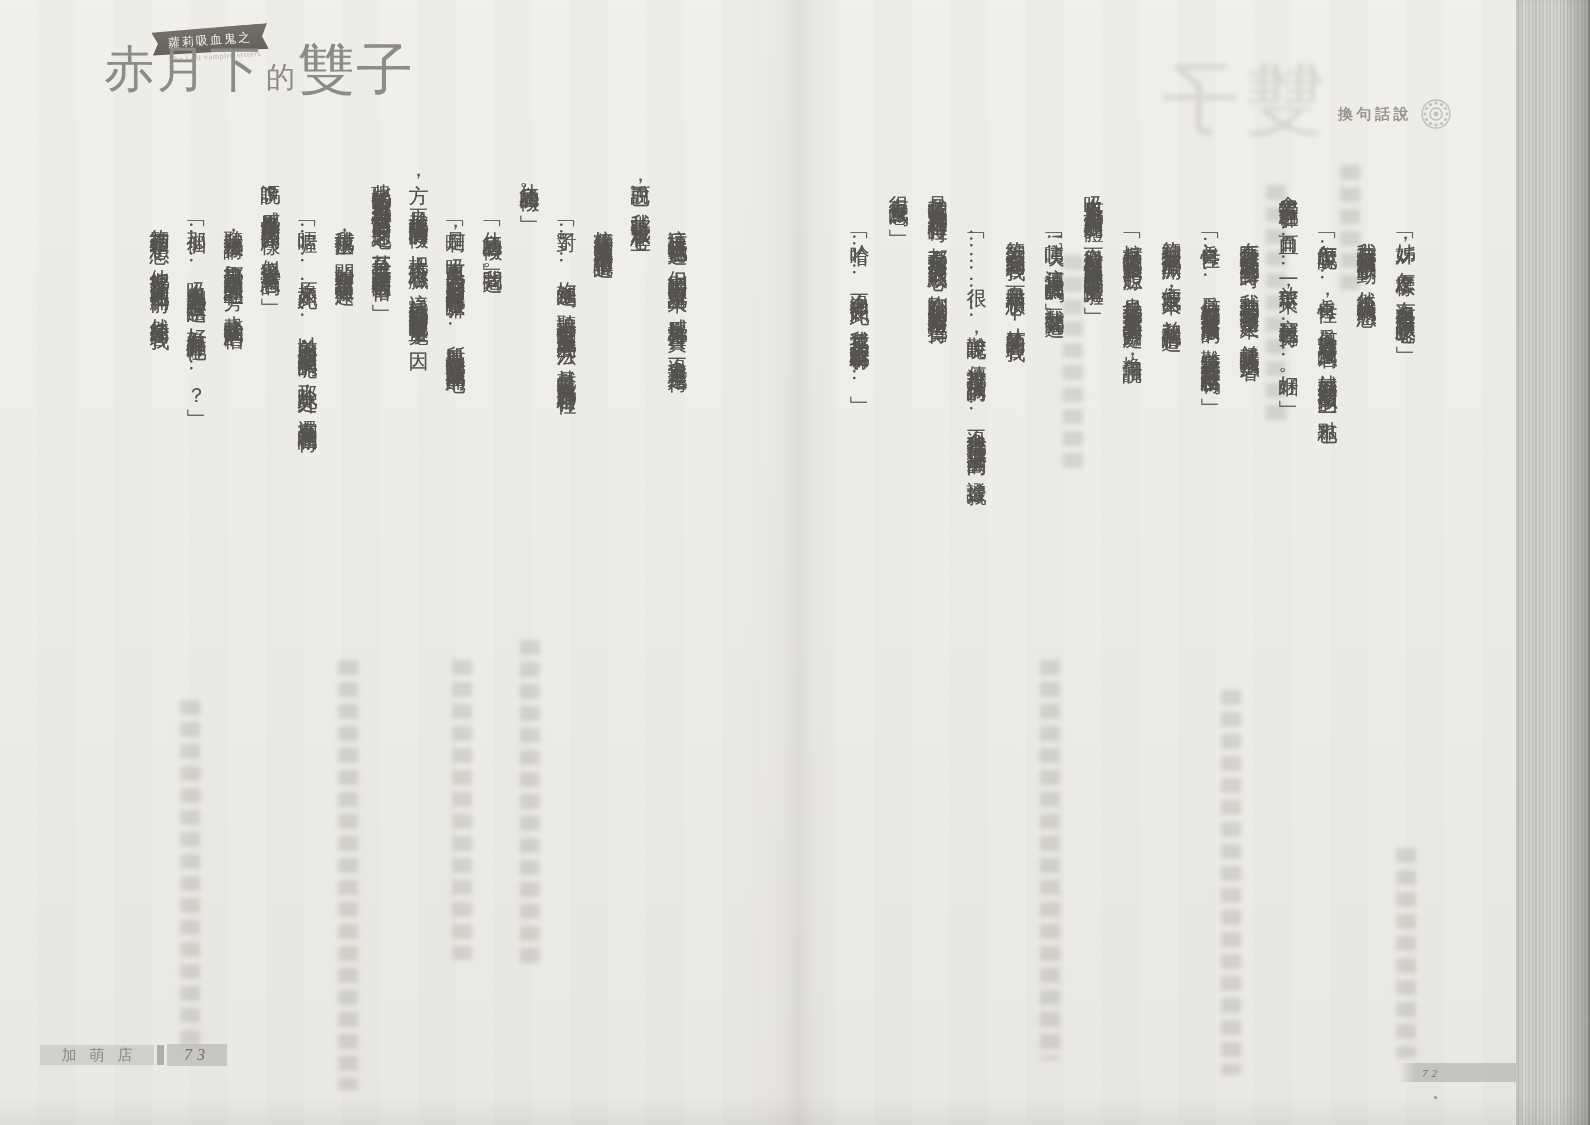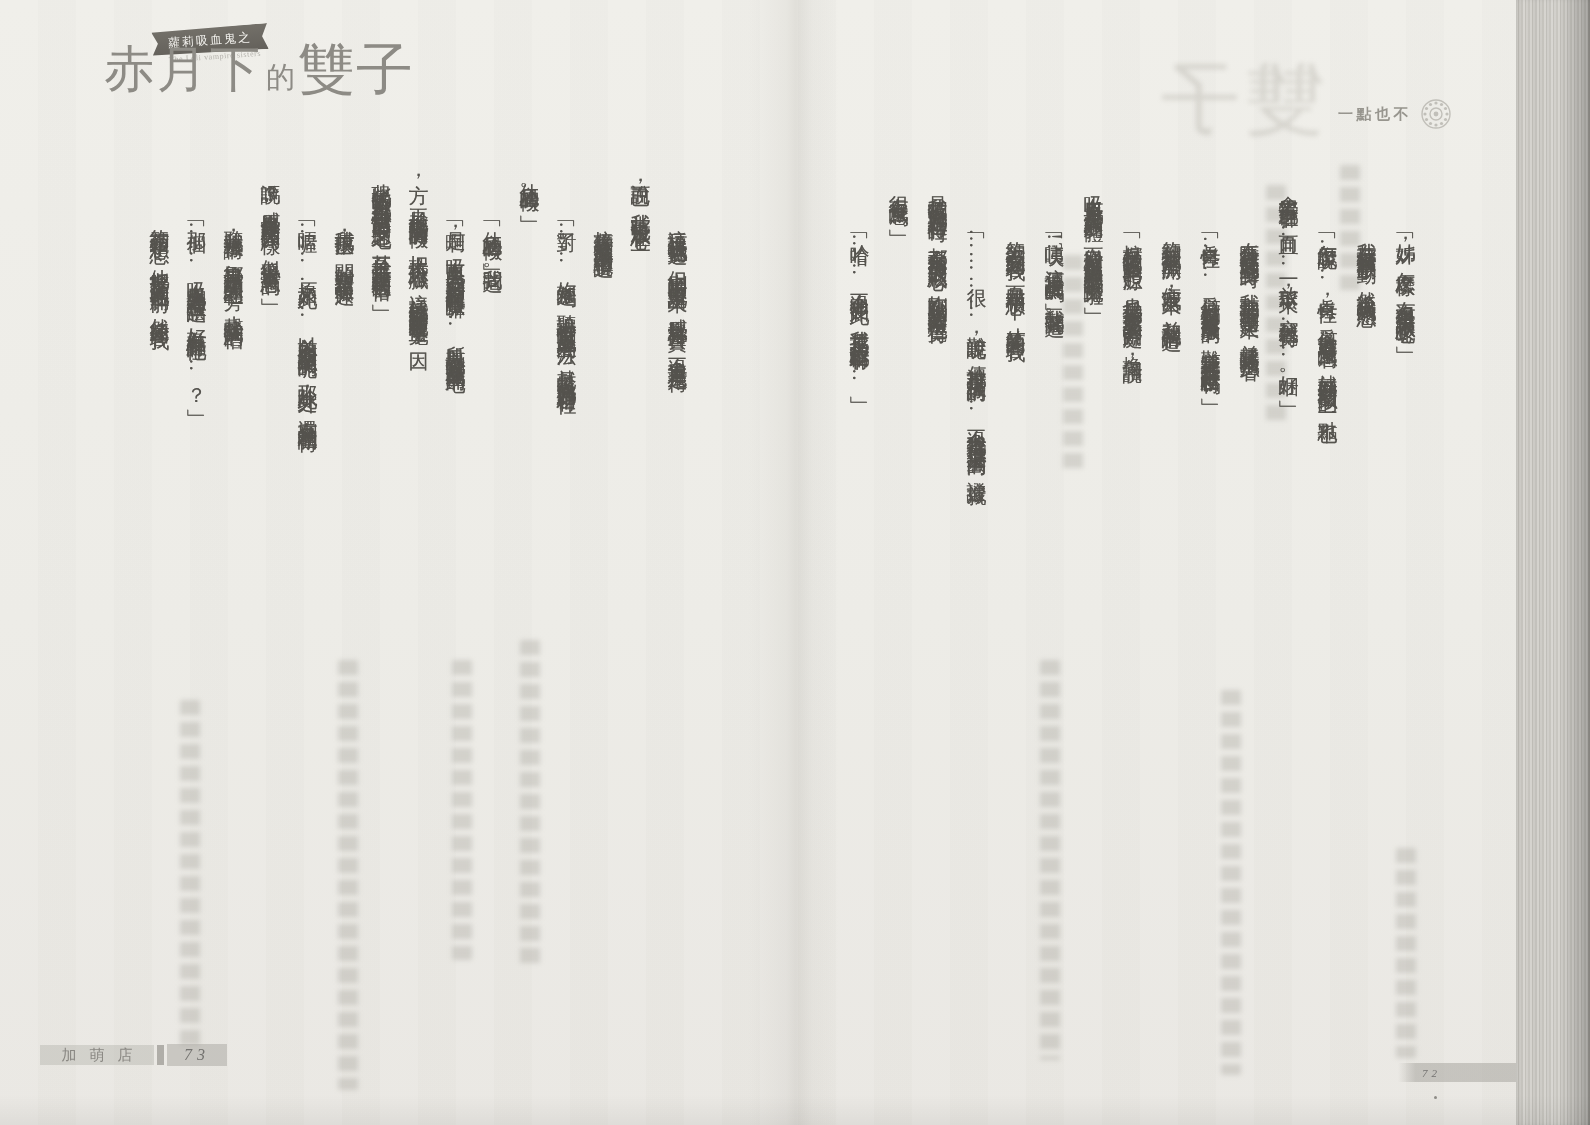--- a/index.html
+++ b/index.html
@@ -129,21 +129,21 @@
     <span>蘿莉吸血鬼之</span>
   </div>
   <div class="ribbon-en">The Loli vampire sisters</div>
   <div class="title-logo">
     <span class="tl-a">赤月下</span>
     <span class="tl-b">的</span>
     <span class="tl-c">雙子</span>
   </div>
 
   <div class="chap">
-    <span class="chap-text">一點也不</span>
+    <span class="chap-text">換句話說</span>
     <svg class="chap-icon" viewBox="0 0 34 34">
       <g fill="none" stroke="#b3b1aa" stroke-width="1.4">
         <circle cx="17" cy="17" r="14"></circle>
         <circle cx="17" cy="17" r="6"></circle>
       </g>
       <g fill="#b3b1aa">
         <circle cx="17" cy="6" r="1.6"></circle>
           <circle cx="22.5" cy="7.5" r="1.6"></circle>
           <circle cx="26.5" cy="11.5" r="1.6"></circle>
         <circle cx="28" cy="17" r="1.6"></circle>

